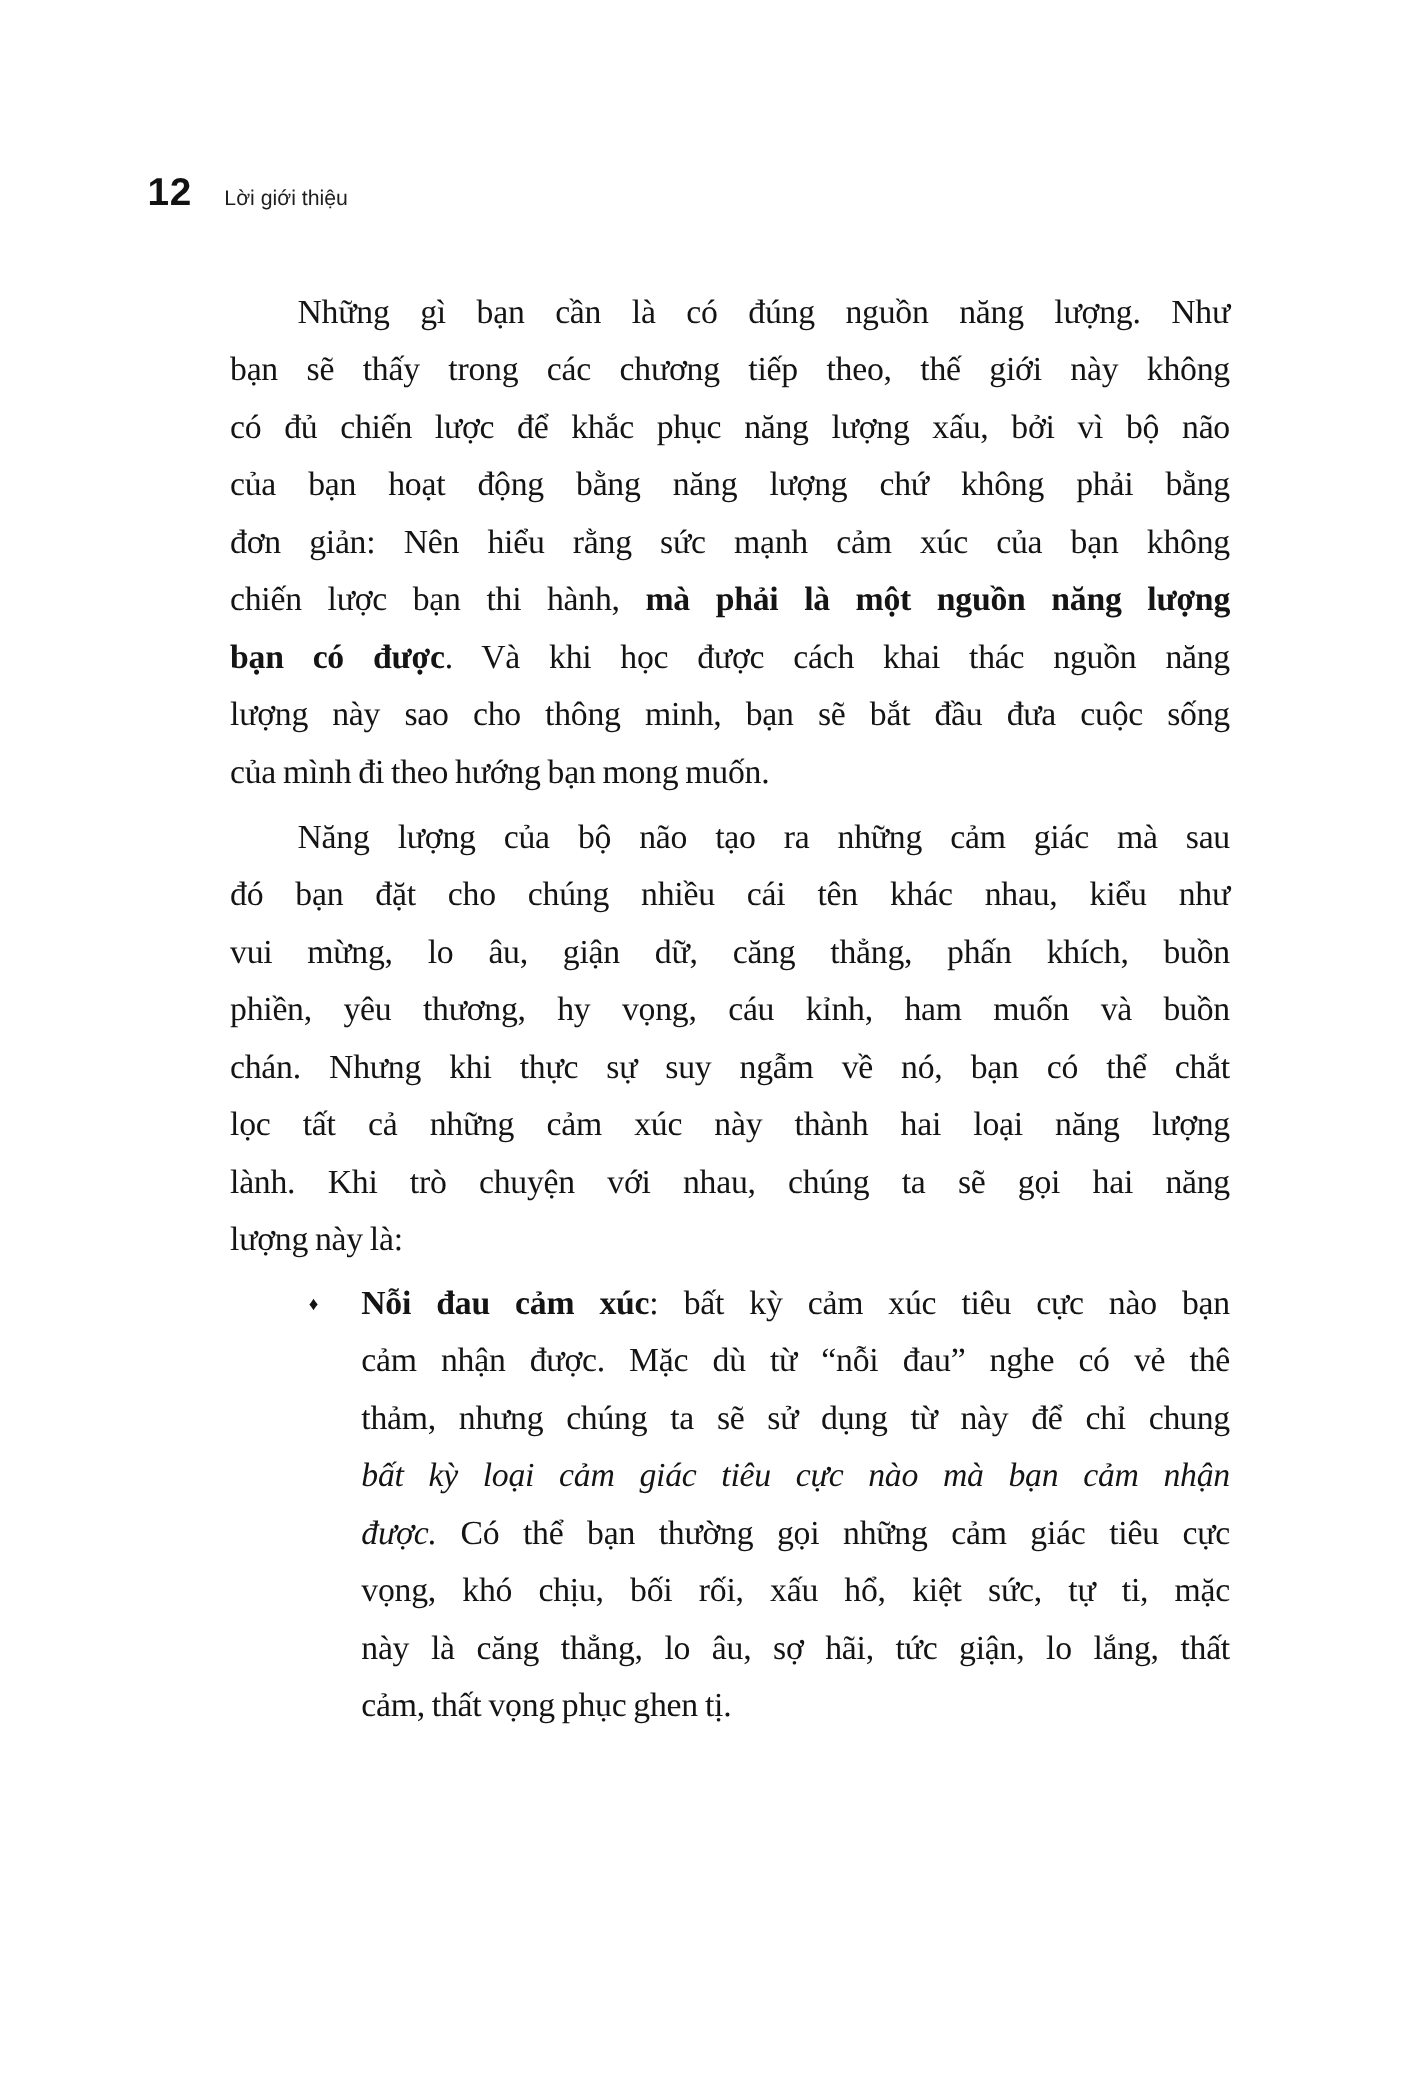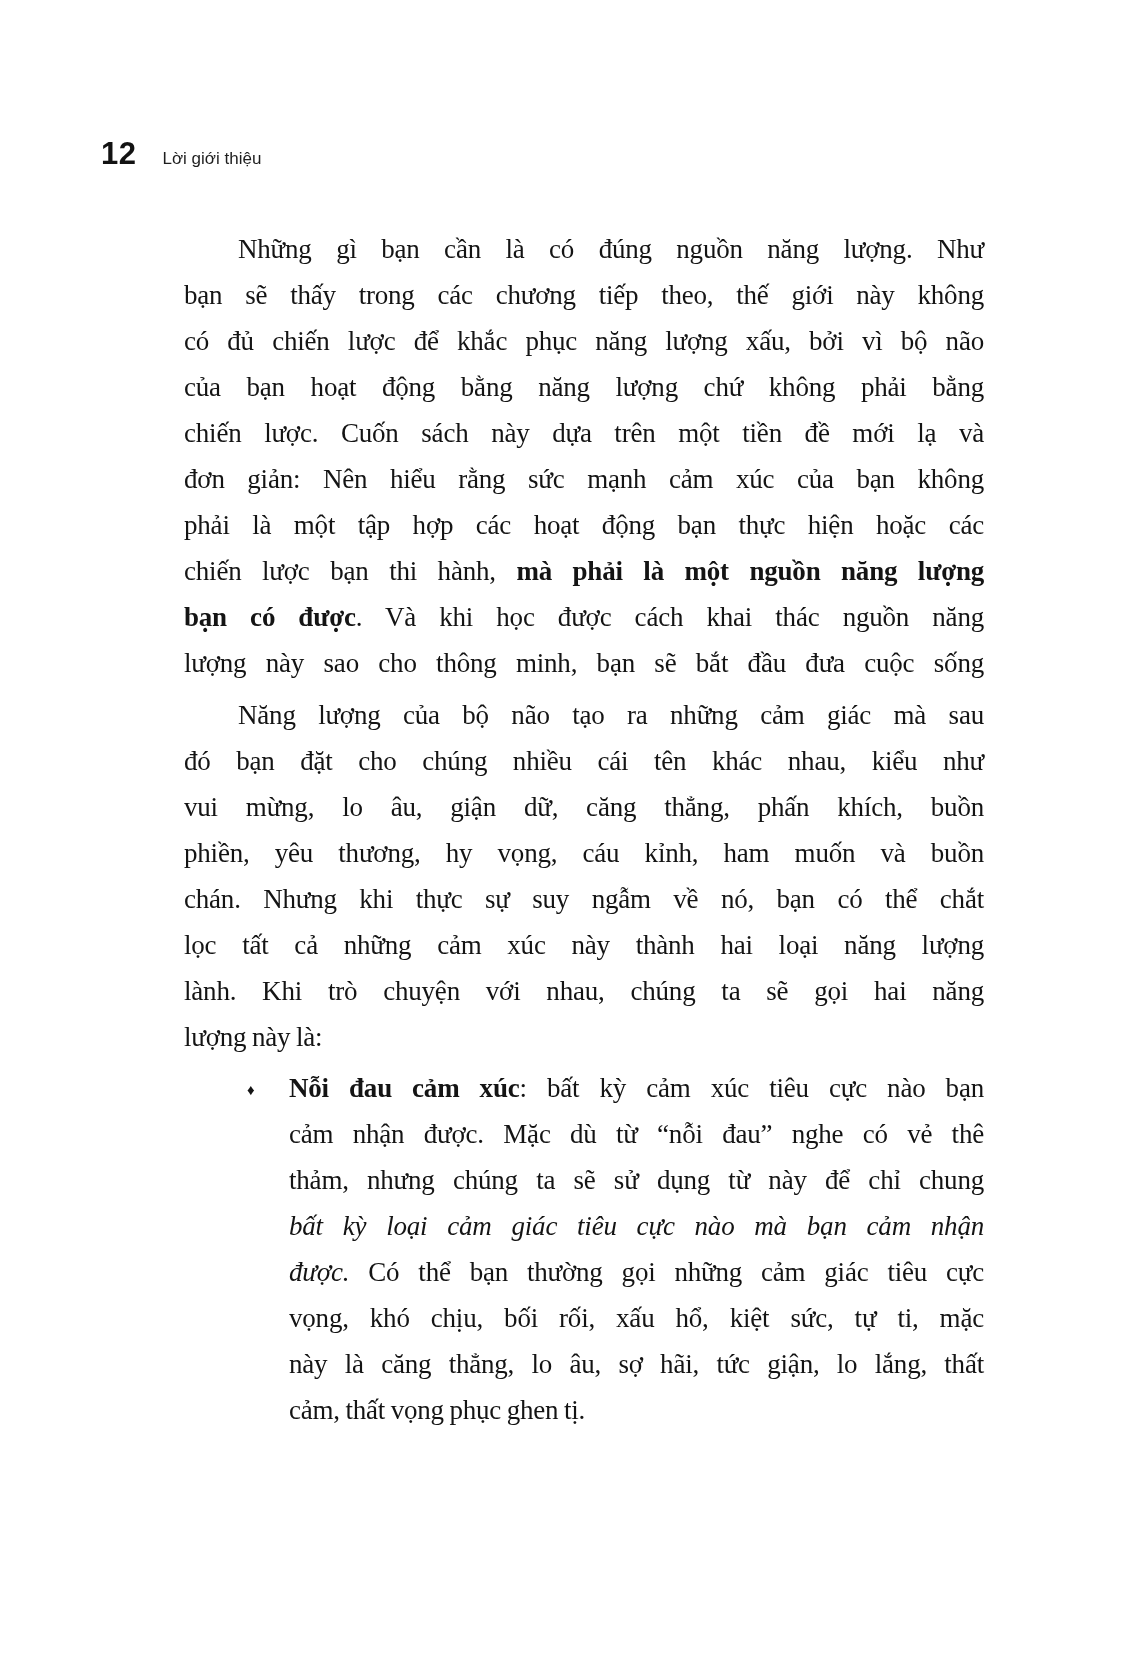--- a/index.html
+++ b/index.html
@@ -5,21 +5,21 @@
   html,body{margin:0;padding:0;}
   body{
     width:1126px;height:1662px;
     background:#ffffff;
     position:relative;
     font-family:"Liberation Serif", serif;
     overflow:hidden;
   }
   .page{position:absolute;inset:0;}
   .header{
-    position:absolute;left:101px;top:136px;
+    position:absolute;left:118px;top:136px;
     display:flex;align-items:baseline;gap:26px;
     font-family:"Liberation Sans", sans-serif;
   }
   .page-num{font-size:31px;font-weight:700;color:#121212;letter-spacing:0.5px;}
   .section-title{font-size:17px;color:#1e1e1e;}
   .text-block{
     position:absolute;left:168px;top:226px;width:800px;
     font-size:27px;line-height:46px;color:#141414;
     letter-spacing:-0.2px;word-spacing:-1px;margin-left:16px;
   }
@@ -49,26 +49,25 @@
   <div class="header">
     <span class="page-num">12</span>
     <span class="section-title">Lời giới thiệu</span>
   </div>
   <div class="text-block" style="color: rgb(20, 20, 20);">
       <div class="para">
         <div class="line first"><span class="seg-regular">Những gì bạn cần là có đúng nguồn năng lượng. Như</span></div>
         <div class="line"><span class="seg-regular">bạn sẽ thấy trong các chương tiếp theo, thế giới này không</span></div>
         <div class="line"><span class="seg-regular">có đủ chiến lược để khắc phục năng lượng xấu, bởi vì bộ não</span></div>
         <div class="line"><span class="seg-regular">của bạn hoạt động bằng năng lượng chứ không phải bằng</span></div>
-        <div class="line"><span class="seg-regular">chiến lược. Cuốn sách này dựa trên một tiền đề mới lạ và</span></div>
         <div class="line"><span class="seg-regular">đơn giản: Nên hiểu rằng sức mạnh cảm xúc của bạn không</span></div>
-        <div class="line"><span class="seg-regular">phải là một tập hợp các hoạt động bạn thực hiện hoặc các</span></div>
         <div class="line"><span class="seg-regular">chiến lược bạn thi hành, </span><span class="seg-bold">mà phải là một nguồn năng lượng</span></div>
         <div class="line"><span class="seg-bold">bạn có được</span><span class="seg-regular">. Và khi học được cách khai thác nguồn năng</span></div>
         <div class="line"><span class="seg-regular">lượng này sao cho thông minh, bạn sẽ bắt đầu đưa cuộc sống</span></div>
+        <div class="line last"><span class="seg-regular">của mình đi theo hướng bạn mong muốn.</span></div>
       </div>
       <div class="para">
         <div class="line first"><span class="seg-regular">Năng lượng của bộ não tạo ra những cảm giác mà sau</span></div>
         <div class="line"><span class="seg-regular">đó bạn đặt cho chúng nhiều cái tên khác nhau, kiểu như</span></div>
         <div class="line"><span class="seg-regular">vui mừng, lo âu, giận dữ, căng thẳng, phấn khích, buồn</span></div>
         <div class="line"><span class="seg-regular">phiền, yêu thương, hy vọng, cáu kỉnh, ham muốn và buồn</span></div>
         <div class="line"><span class="seg-regular">chán. Nhưng khi thực sự suy ngẫm về nó, bạn có thể chắt</span></div>
         <div class="line"><span class="seg-regular">lọc tất cả những cảm xúc này thành hai loại năng lượng</span></div>
         <div class="line"><span class="seg-regular">lành. Khi trò chuyện với nhau, chúng ta sẽ gọi hai năng</span></div>
         <div class="line last"><span class="seg-regular">lượng này là:</span></div>

